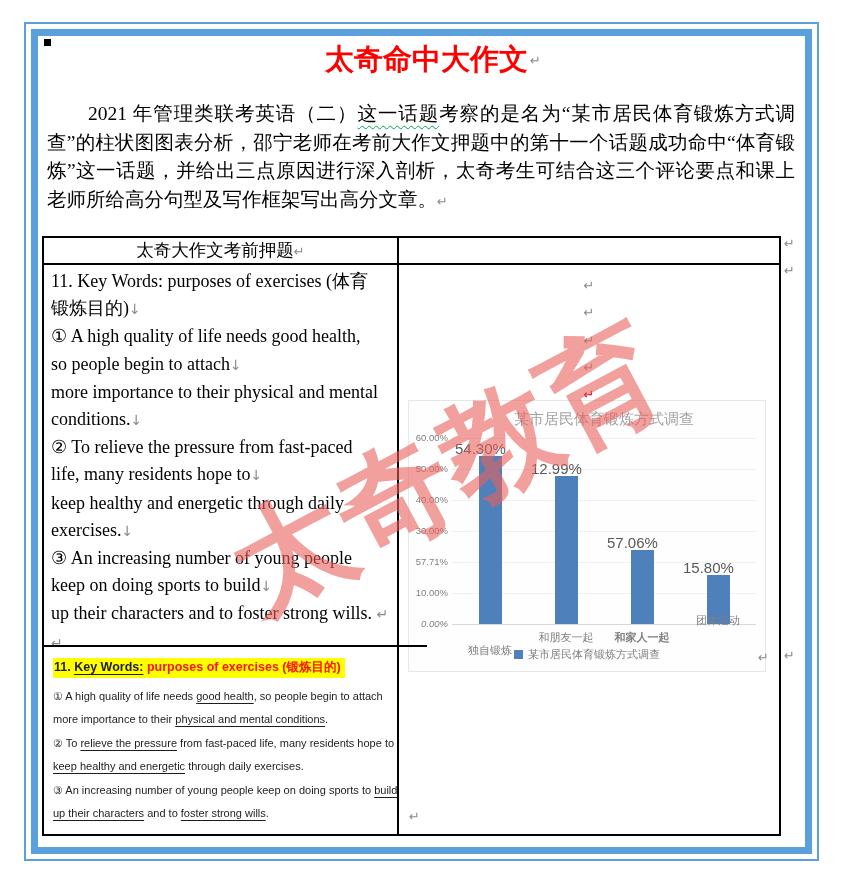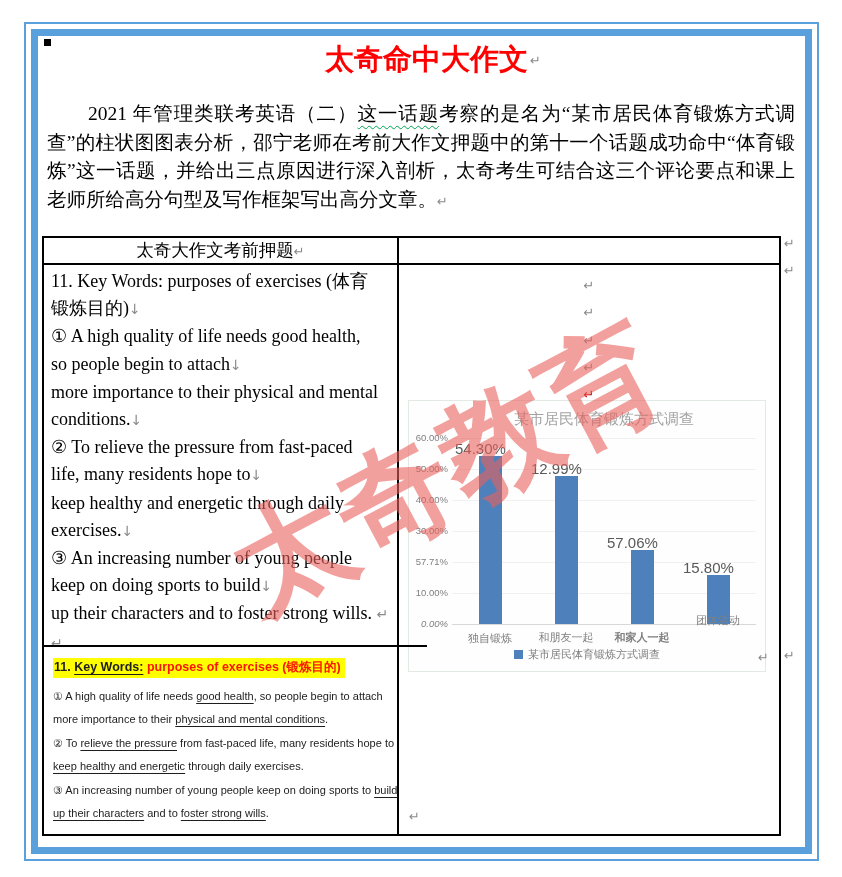--- a/index.html
+++ b/index.html
@@ -123,21 +123,21 @@
         <div class="grid-line" style="left: 43px; width: 304px; top: 130px;"></div>
         <div class="y-tick" style="top: 124px;">30.00%</div>
         <div class="grid-line" style="left: 43px; width: 304px; top: 99px;"></div>
         <div class="y-tick" style="top: 93px;">40.00%</div>
         <div class="grid-line" style="left: 43px; width: 304px; top: 68px;"></div>
         <div class="y-tick" style="top: 62px;">50.00%</div>
         <div class="grid-line" style="left: 43px; width: 304px; top: 37px;"></div>
         <div class="y-tick" style="top: 31px;">60.00%</div>
         <div class="bar" style="left: 69.5px; top: 54.67px; width: 23px; height: 168.33px; background: rgb(78, 128, 188);"></div>
         <div class="bar-label" style="left: 46px; top: 38.67px;">54.30%</div>
-        <div class="x-label" style="left: 43px; width: 76px; top: 230px;">独自锻炼</div>
+        <div class="x-label" style="left: 43px; width: 76px; top: 242px;">独自锻炼</div>
         <div class="bar" style="left: 145.5px; top: 75.13px; width: 23px; height: 147.87px; background: rgb(78, 128, 188);"></div>
         <div class="bar-label" style="left: 122px; top: 59.13px;">12.99%</div>
         <div class="x-label" style="left: 119px; width: 76px; top: 229px;">和朋友一起</div>
         <div class="bar" style="left: 221.5px; top: 148.91px; width: 23px; height: 74.09px; background: rgb(78, 128, 188);"></div>
         <div class="bar-label" style="left: 198px; top: 132.91px;">57.06%</div>
         <div class="x-label" style="left: 195px; width: 76px; top: 229px; font-weight: bold;">和家人一起</div>
         <div class="bar" style="left: 297.5px; top: 174.02px; width: 23px; height: 48.98px; background: rgb(78, 128, 188);"></div>
         <div class="bar-label" style="left: 274px; top: 158.02px;">15.80%</div>
         <div class="x-label" style="left: 271px; width: 76px; top: 212px;">团体活动</div>
         <div class="legend"><span class="legend-swatch" style="background: rgb(78, 128, 188);"></span><span>某市居民体育锻炼方式调查</span></div>

